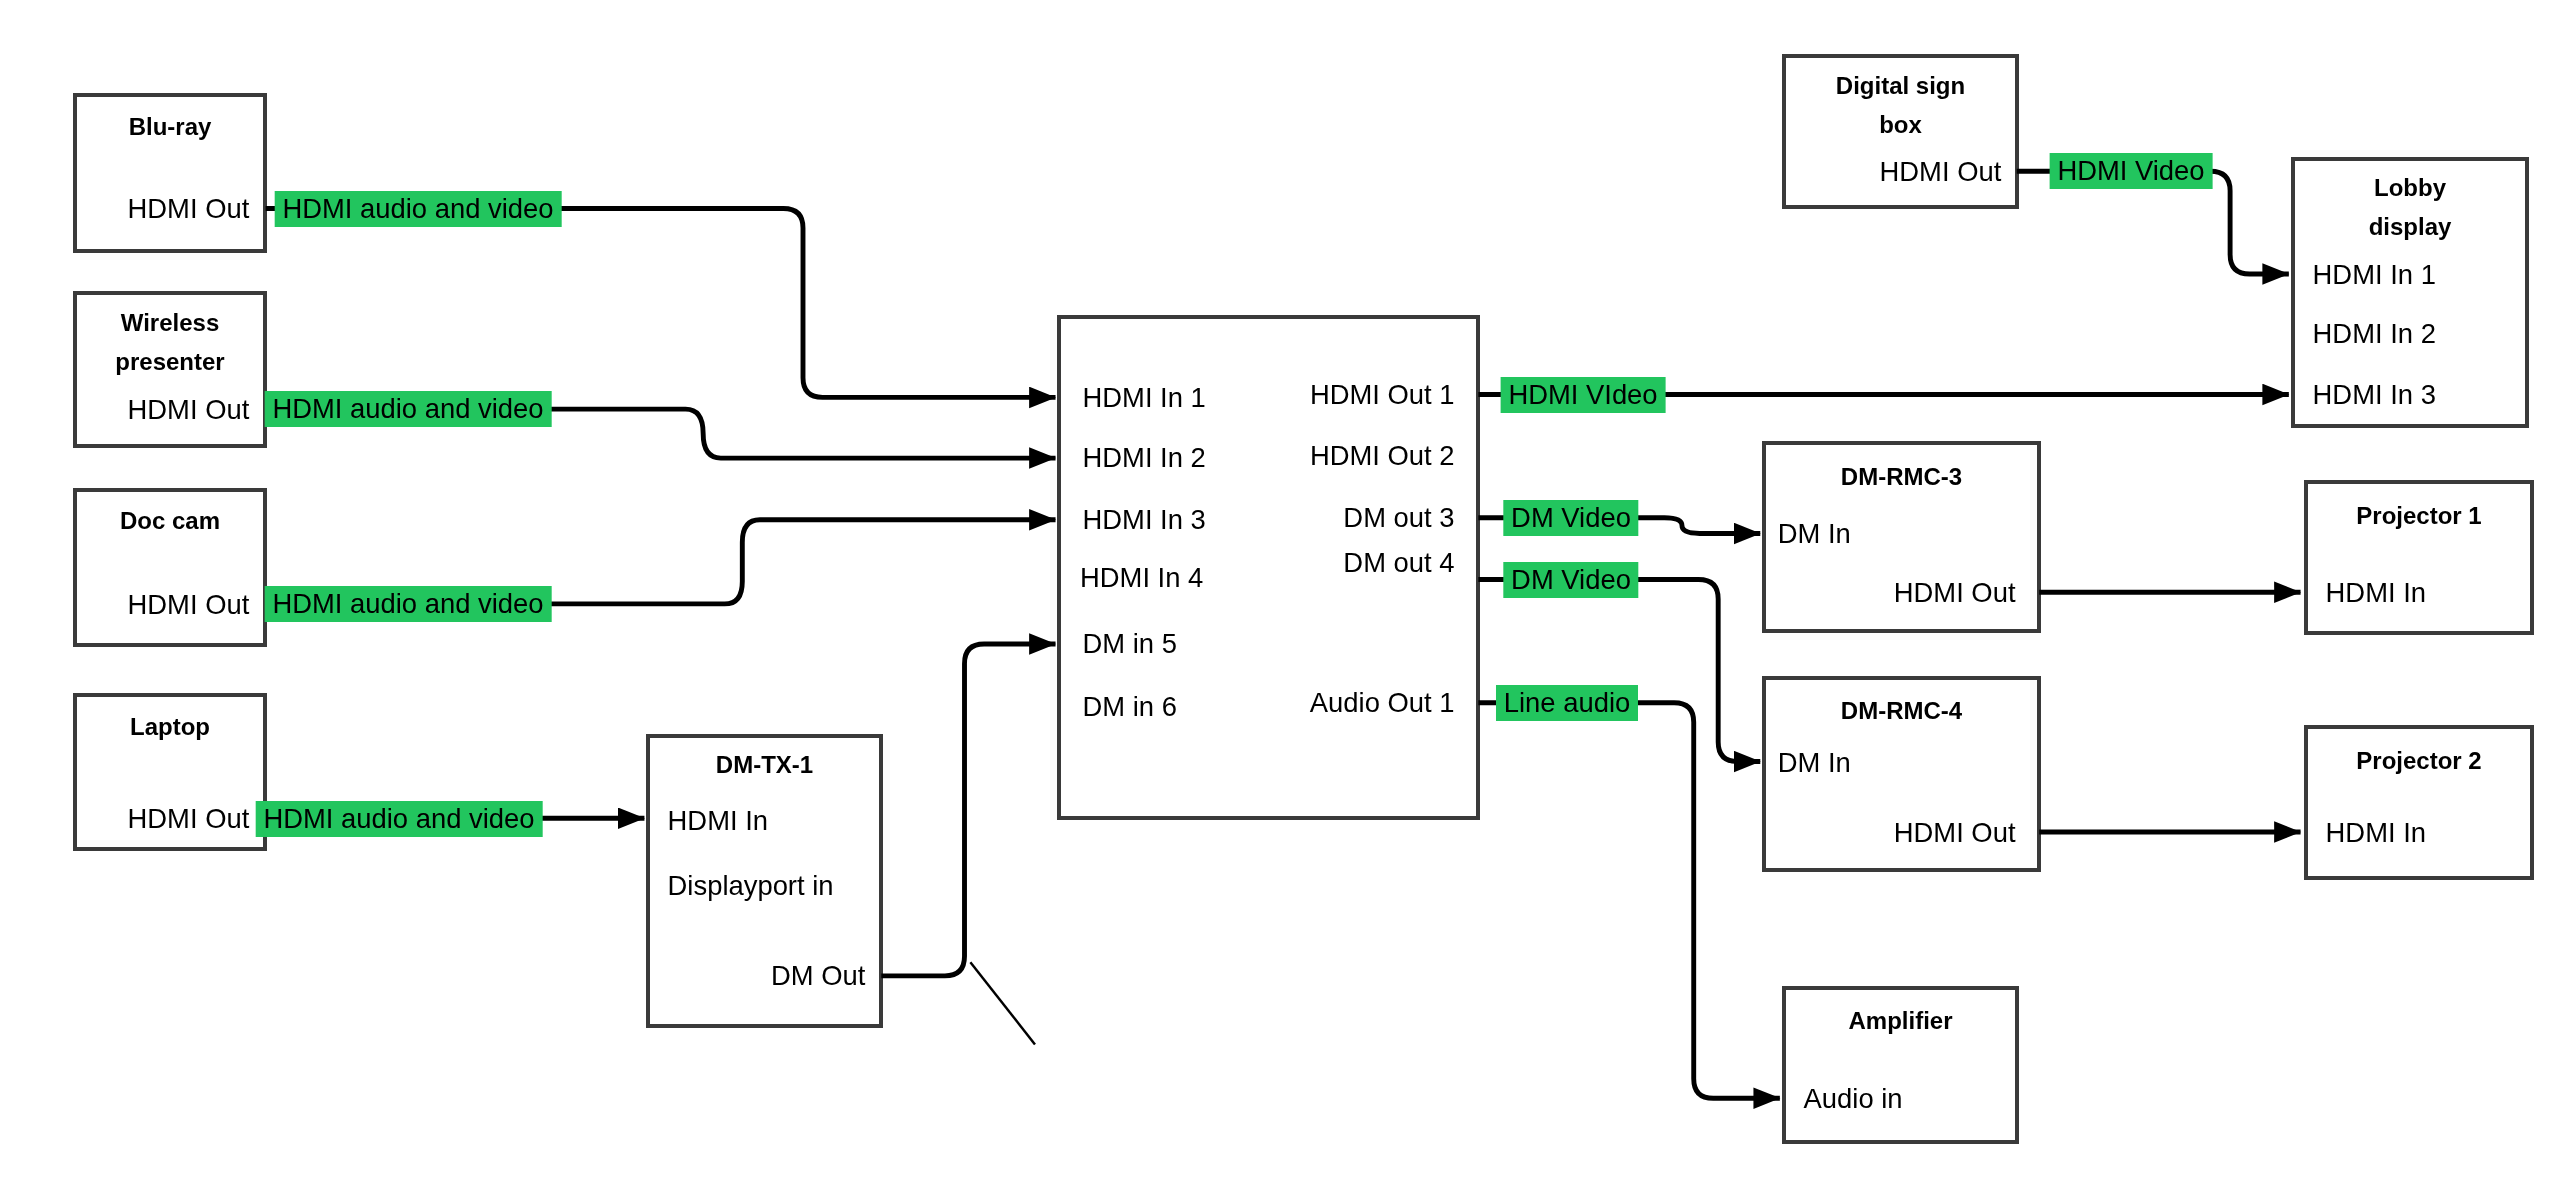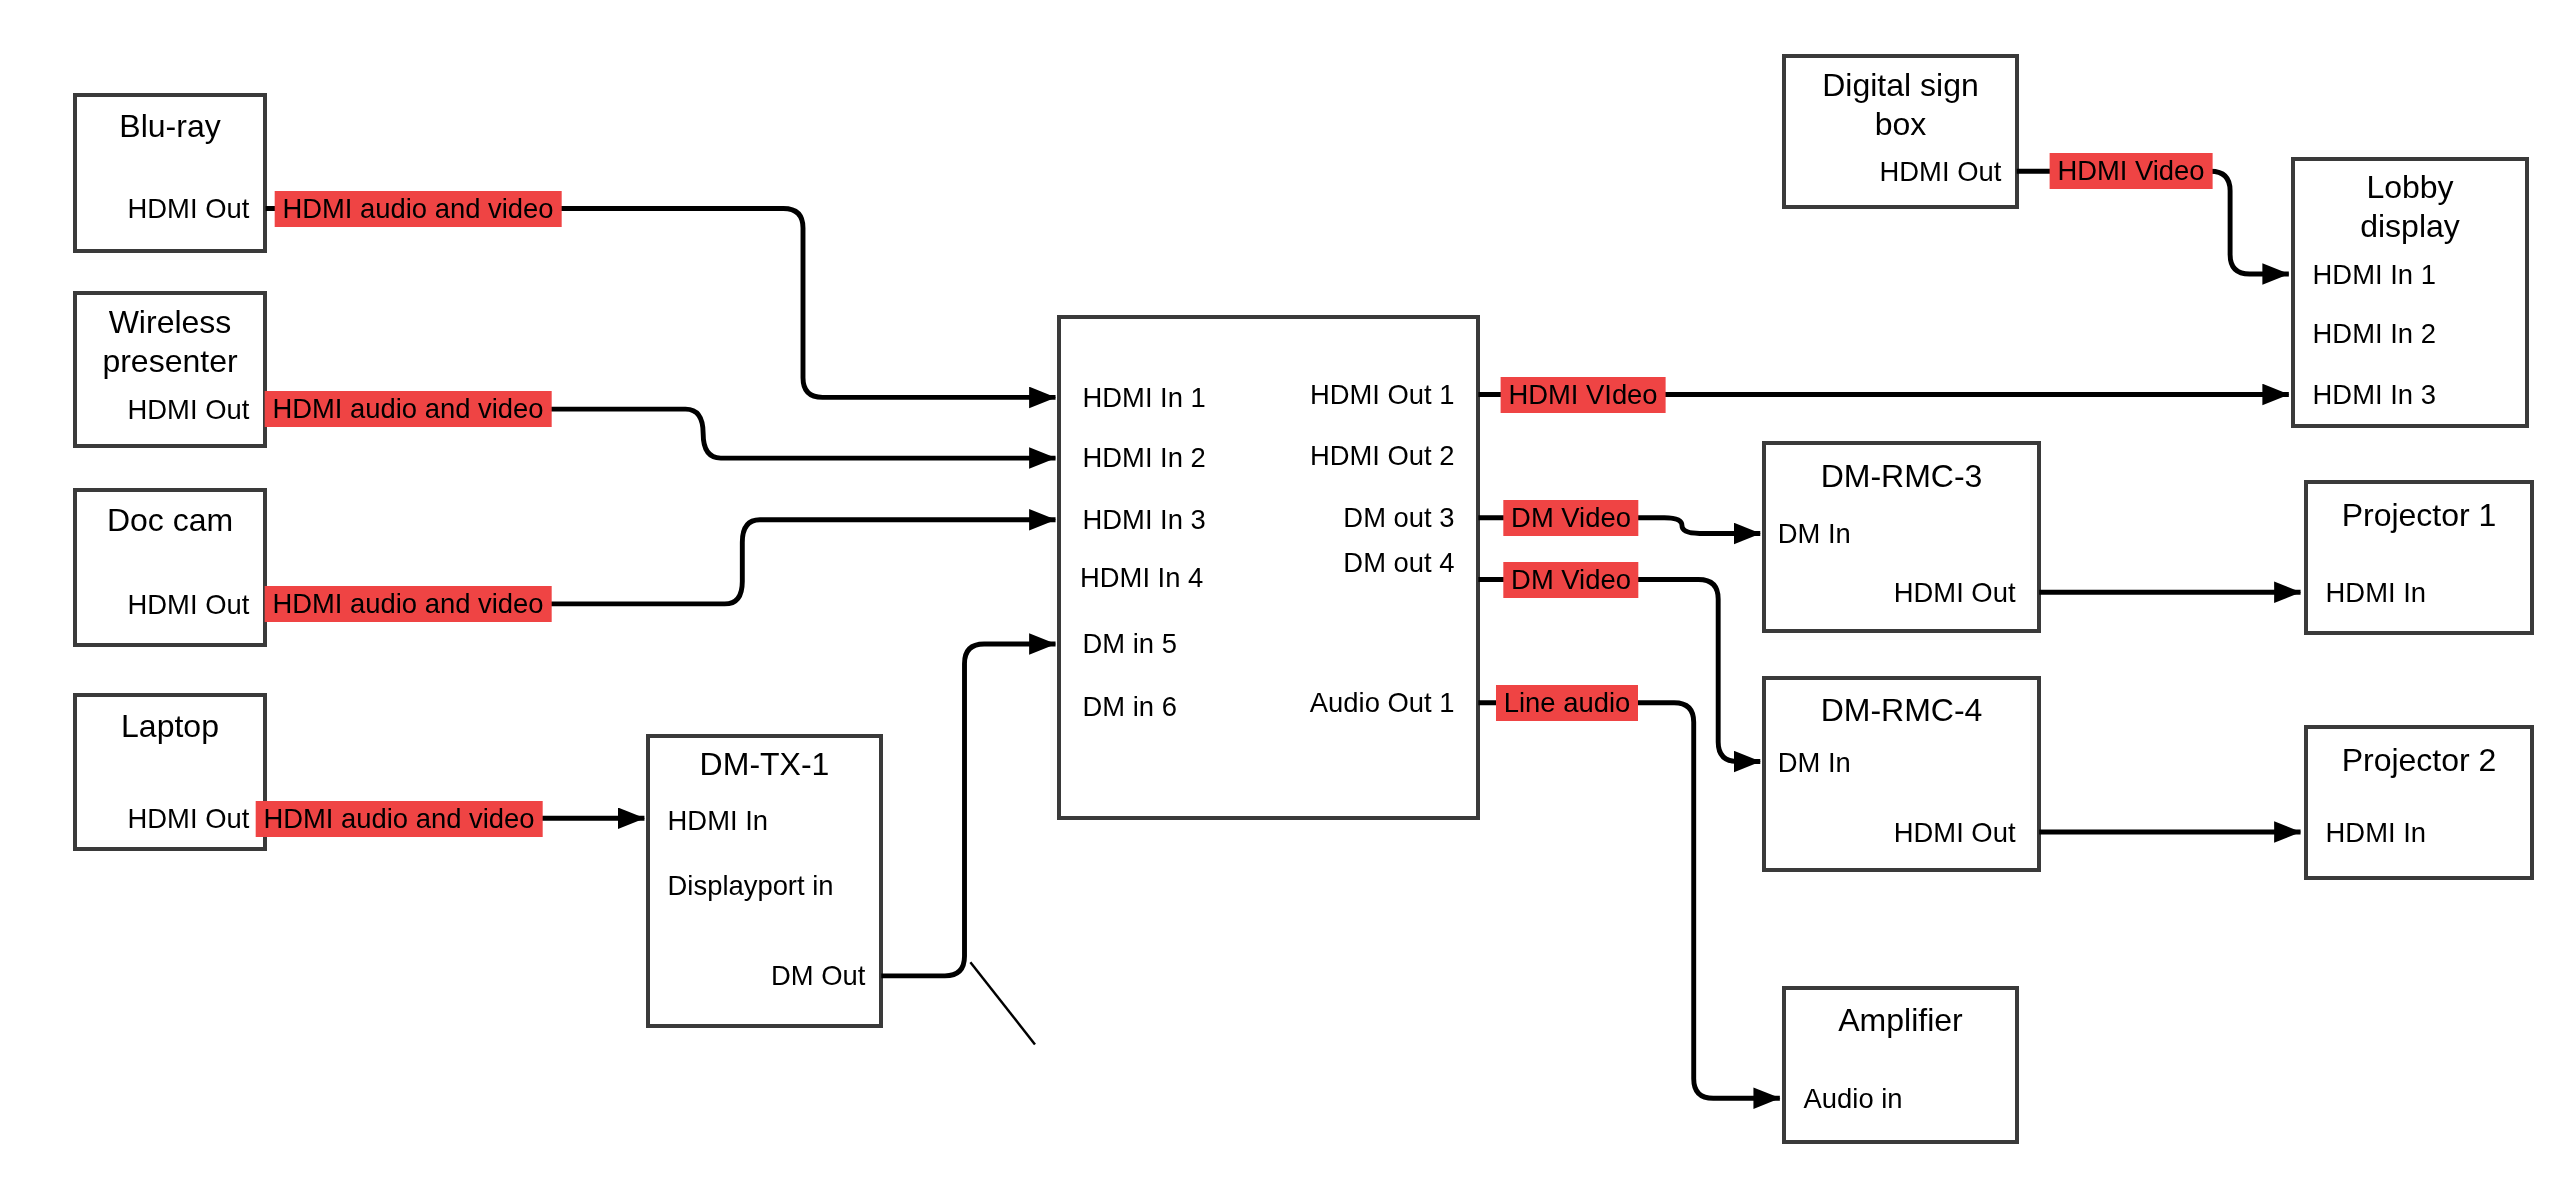--- a/index.html
+++ b/index.html
@@ -5,35 +5,35 @@
   html,body{margin:0;padding:0;background:#ffffff;}
   .stage{
     position:relative;width:2576px;height:1201px;background:#ffffff;overflow:hidden;
     font-family:"Liberation Sans",sans-serif;color:#000000;
   }
   .node{
     position:absolute;background:#ffffff;border:4.9px solid #3a3a3a;box-sizing:border-box;
   }
   .node .title{
     position:absolute;left:0;right:0;text-align:center;
-    font-weight:normal;font-size:32px;line-height:39px;color:#000;
+    font-weight:bold;font-size:24px;line-height:39px;color:#000;
   }
   .port{
     position:absolute;left:0;right:0;height:35px;line-height:35px;
     font-size:27.4px;white-space:nowrap;color:#000;
   }
   .port.l{text-align:left;padding-left:17.6px;}
   .port.r{text-align:right;padding-right:13.7px;}
   .wires{position:absolute;left:0;top:0;pointer-events:none;}
   .wires path{stroke:#000;fill:none;stroke-width:5;}
   .wires path.thin{stroke-width:2.5;}
   .wires marker path{fill:#000;stroke:none;}
   .elabel{
     position:absolute;transform:translate(-50%,-50%);
-    background:#ef4444;padding:2px 7.8px;font-size:27.4px;white-space:nowrap;color:#000;
+    background:#22c55e;padding:2px 7.8px;font-size:27.4px;white-space:nowrap;color:#000;
   }
   .callout{
     position:absolute;border:2.4px dashed #555;box-sizing:border-box;background:#ffffff;
     display:flex;align-items:center;justify-content:center;text-align:center;
     font-size:23.5px;line-height:29px;color:#000;
   }
 </style>
 </head>
 <body>
 

